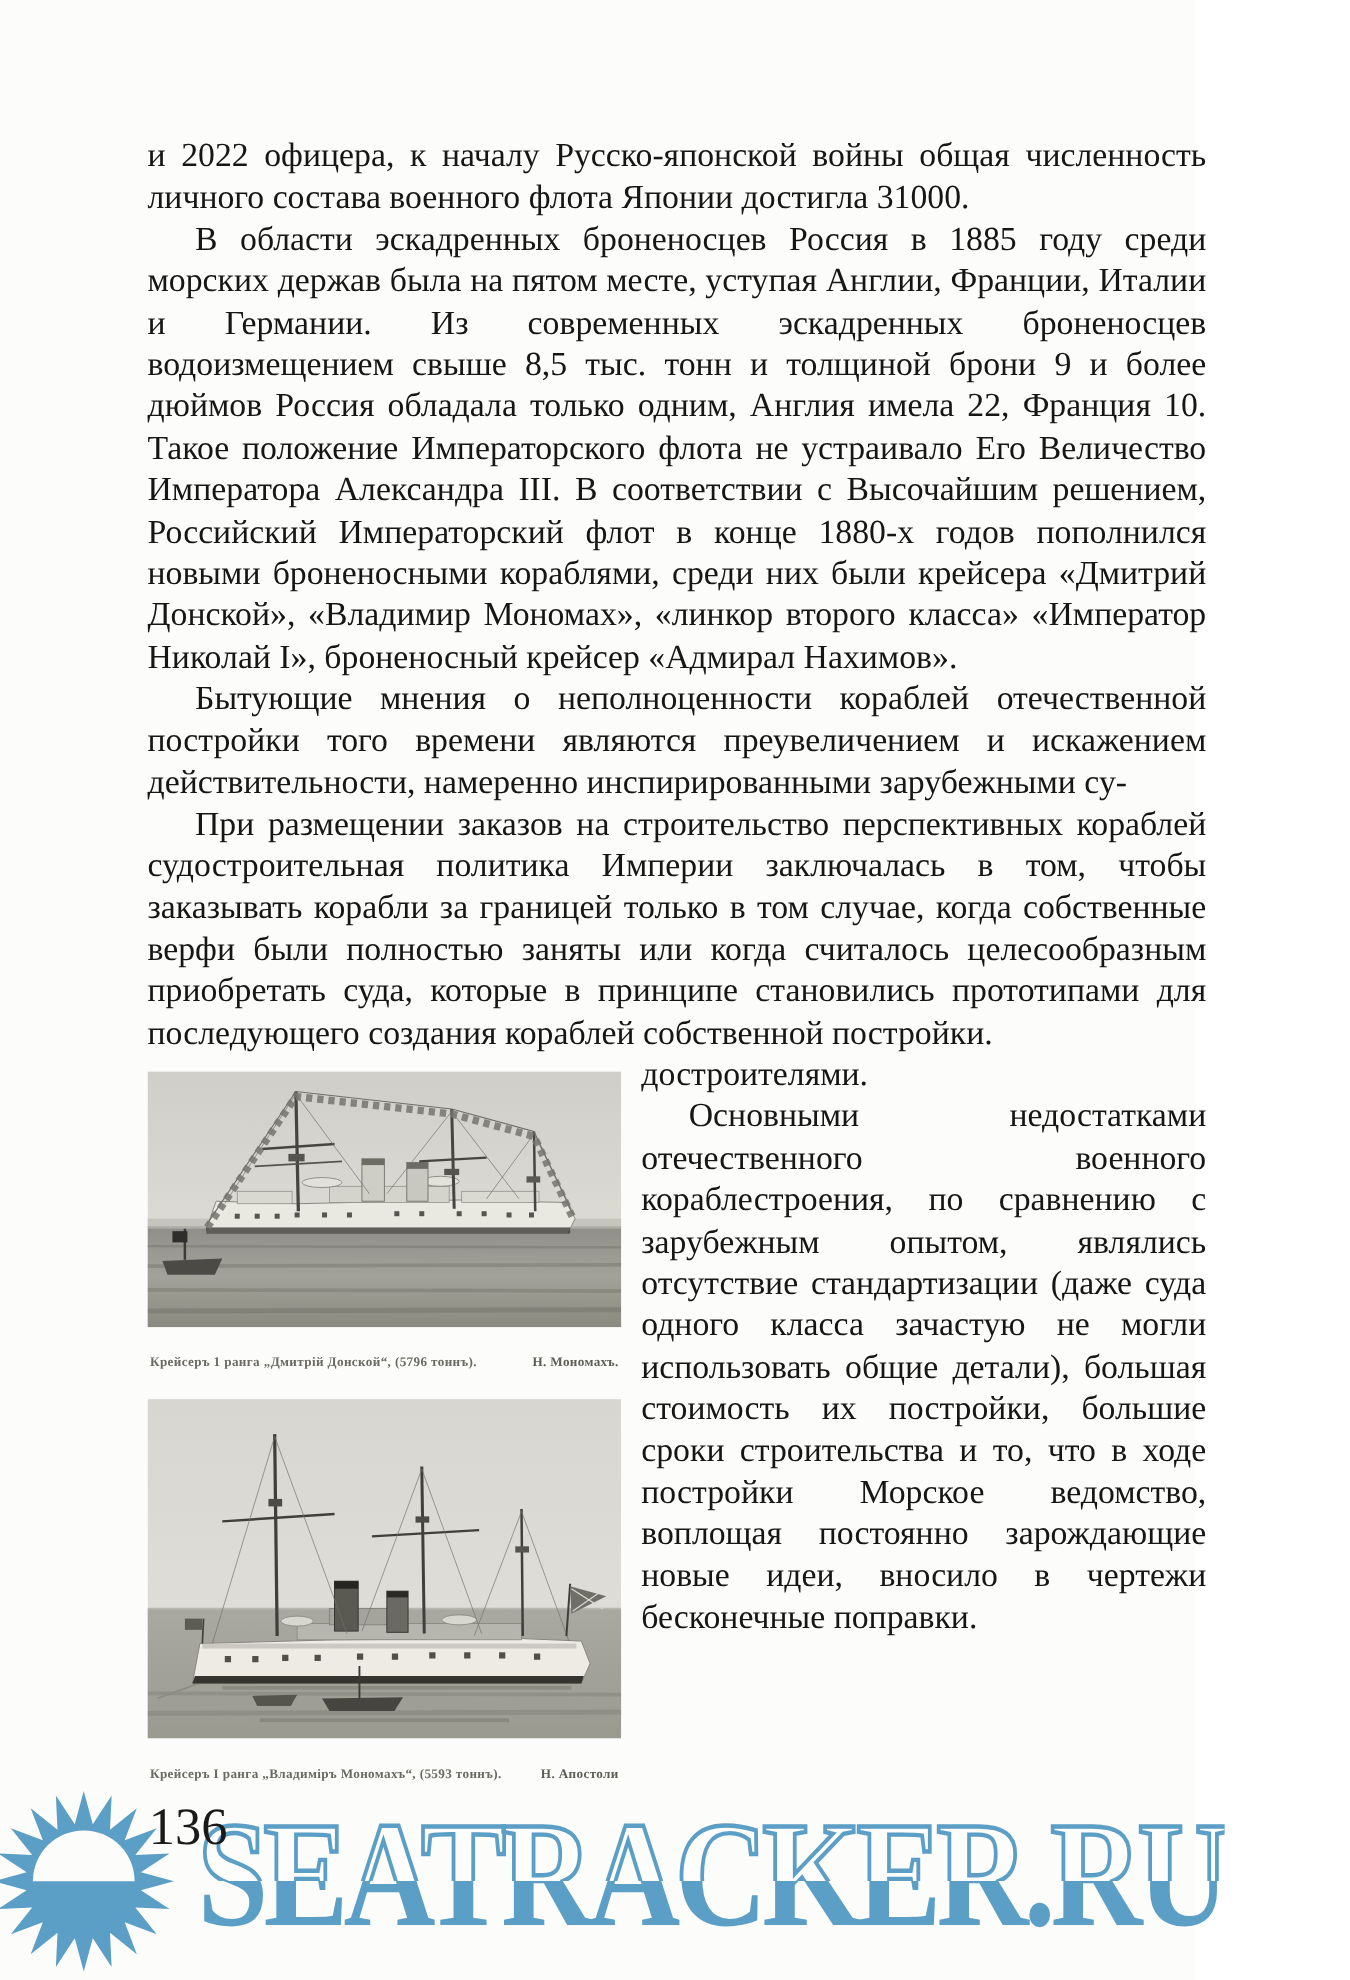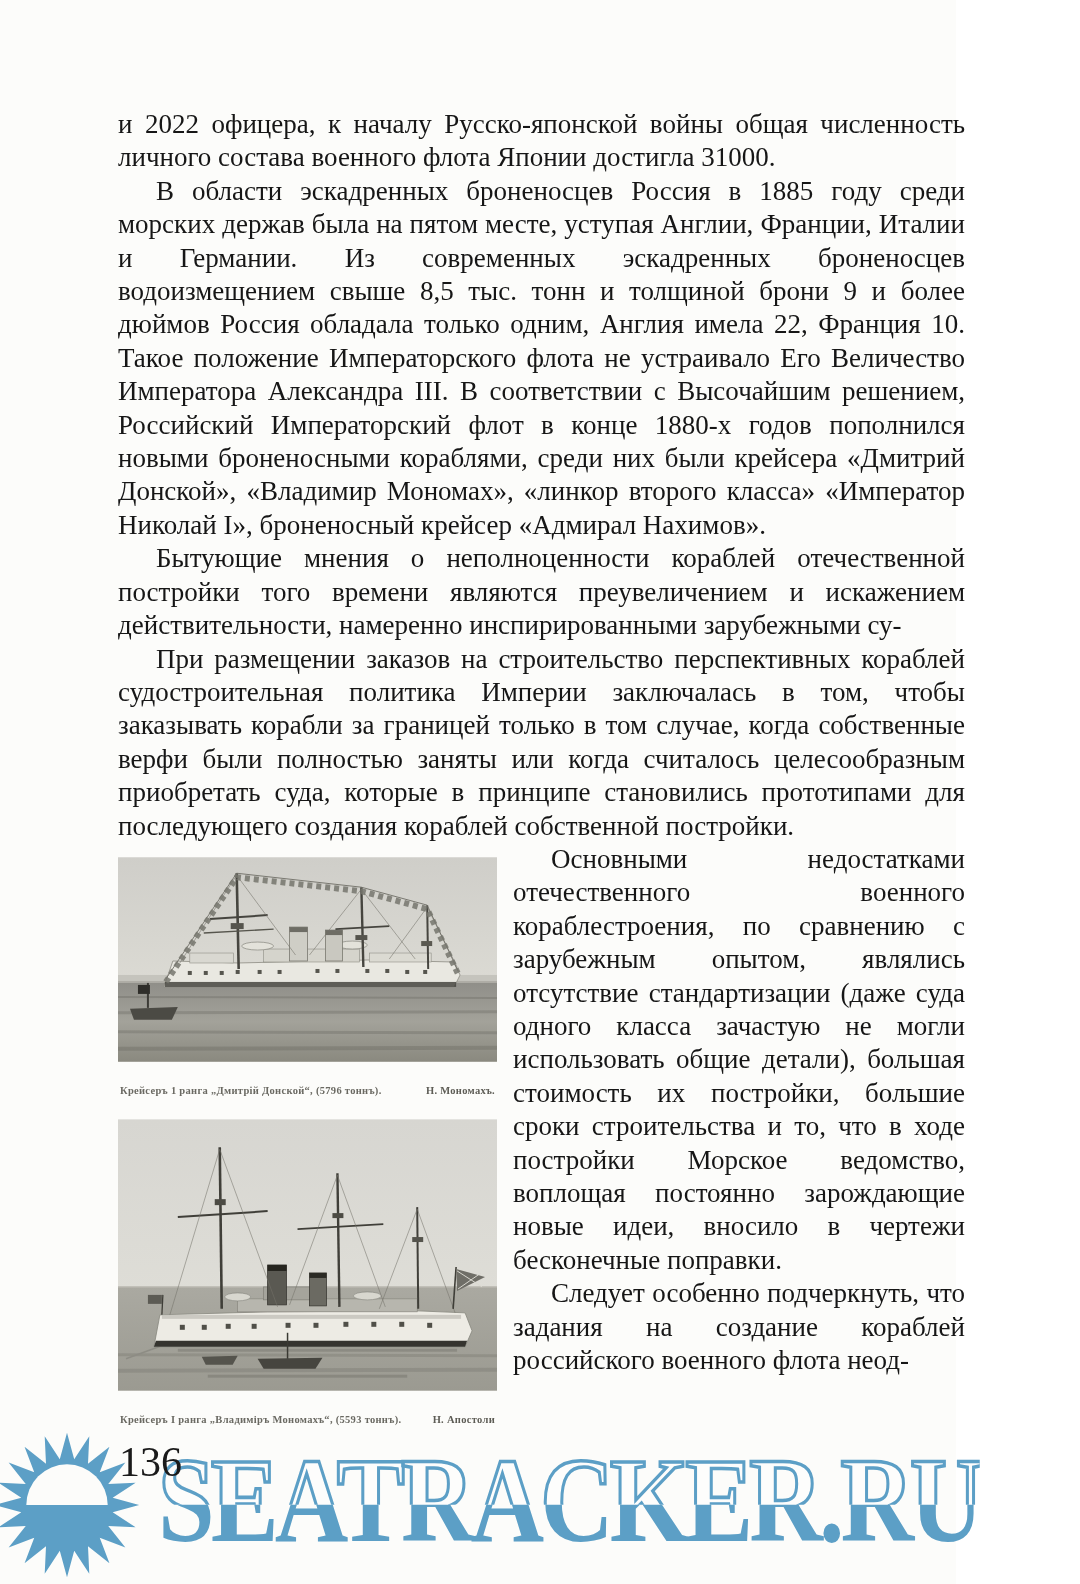--- a/index.html
+++ b/index.html
@@ -240,22 +240,22 @@
           <rect x="60" y="230" width="280" height="3"></rect>
           <rect x="90" y="256" width="200" height="3"></rect>
         </g>
       </svg>
       <figcaption class="caption-row">
         <span>Крейсеръ I ранга „Владимiръ Мономахъ“, (5593 тоннъ).</span>
         <span class="credit">Н. Апостоли</span>
       </figcaption>
     </figure>
 
+    <p class="noindent">достроителями.</p>
     <p>Основными недостатками отечественного военного кораблестроения, по сравнению с зарубежным опытом, являлись отсутствие стандартизации (даже суда одного класса зачастую не могли использовать общие детали), большая стоимость их постройки, большие сроки строительства и то, что в ходе постройки Морское ведомство, воплощая постоянно зарождающие новые идеи, вносило в чертежи бесконечные поправки.</p>
-    <p>Следует особенно подчеркнуть, что задания на создание кораблей российского военного флота неод-</p>
   </div>
 
   <svg class="sun-logo" viewBox="0 0 160 160" xmlns="http://www.w3.org/2000/svg">
     <polygon points="158,80 129.4,87.8 154.2,104.1 124.6,102.7 143.1,125.9 115.4,115.4 125.9,143.1 102.7,124.6 104.1,154.2 87.8,129.4 80,158 72.2,129.4 55.9,154.2 57.3,124.6 34.1,143.1 44.6,115.4 16.9,125.9 35.4,102.7 5.8,104.1 30.6,87.8 2,80 30.6,72.2 5.8,55.9 35.4,57.3 16.9,34.1 44.6,44.6 34.1,16.9 57.3,35.4 55.9,5.8 72.2,30.6 80,2 87.8,30.6 104.1,5.8 102.7,35.4 125.9,16.9 115.4,44.6 143.1,34.1 124.6,57.3 154.2,55.9 129.4,72.2"></polygon>
     <path d="M 36,80 A 44,44 0 0 1 124,80 Z"></path>
   </svg>
 
   <div class="page-number">136</div>
 
   <div class="watermark">

